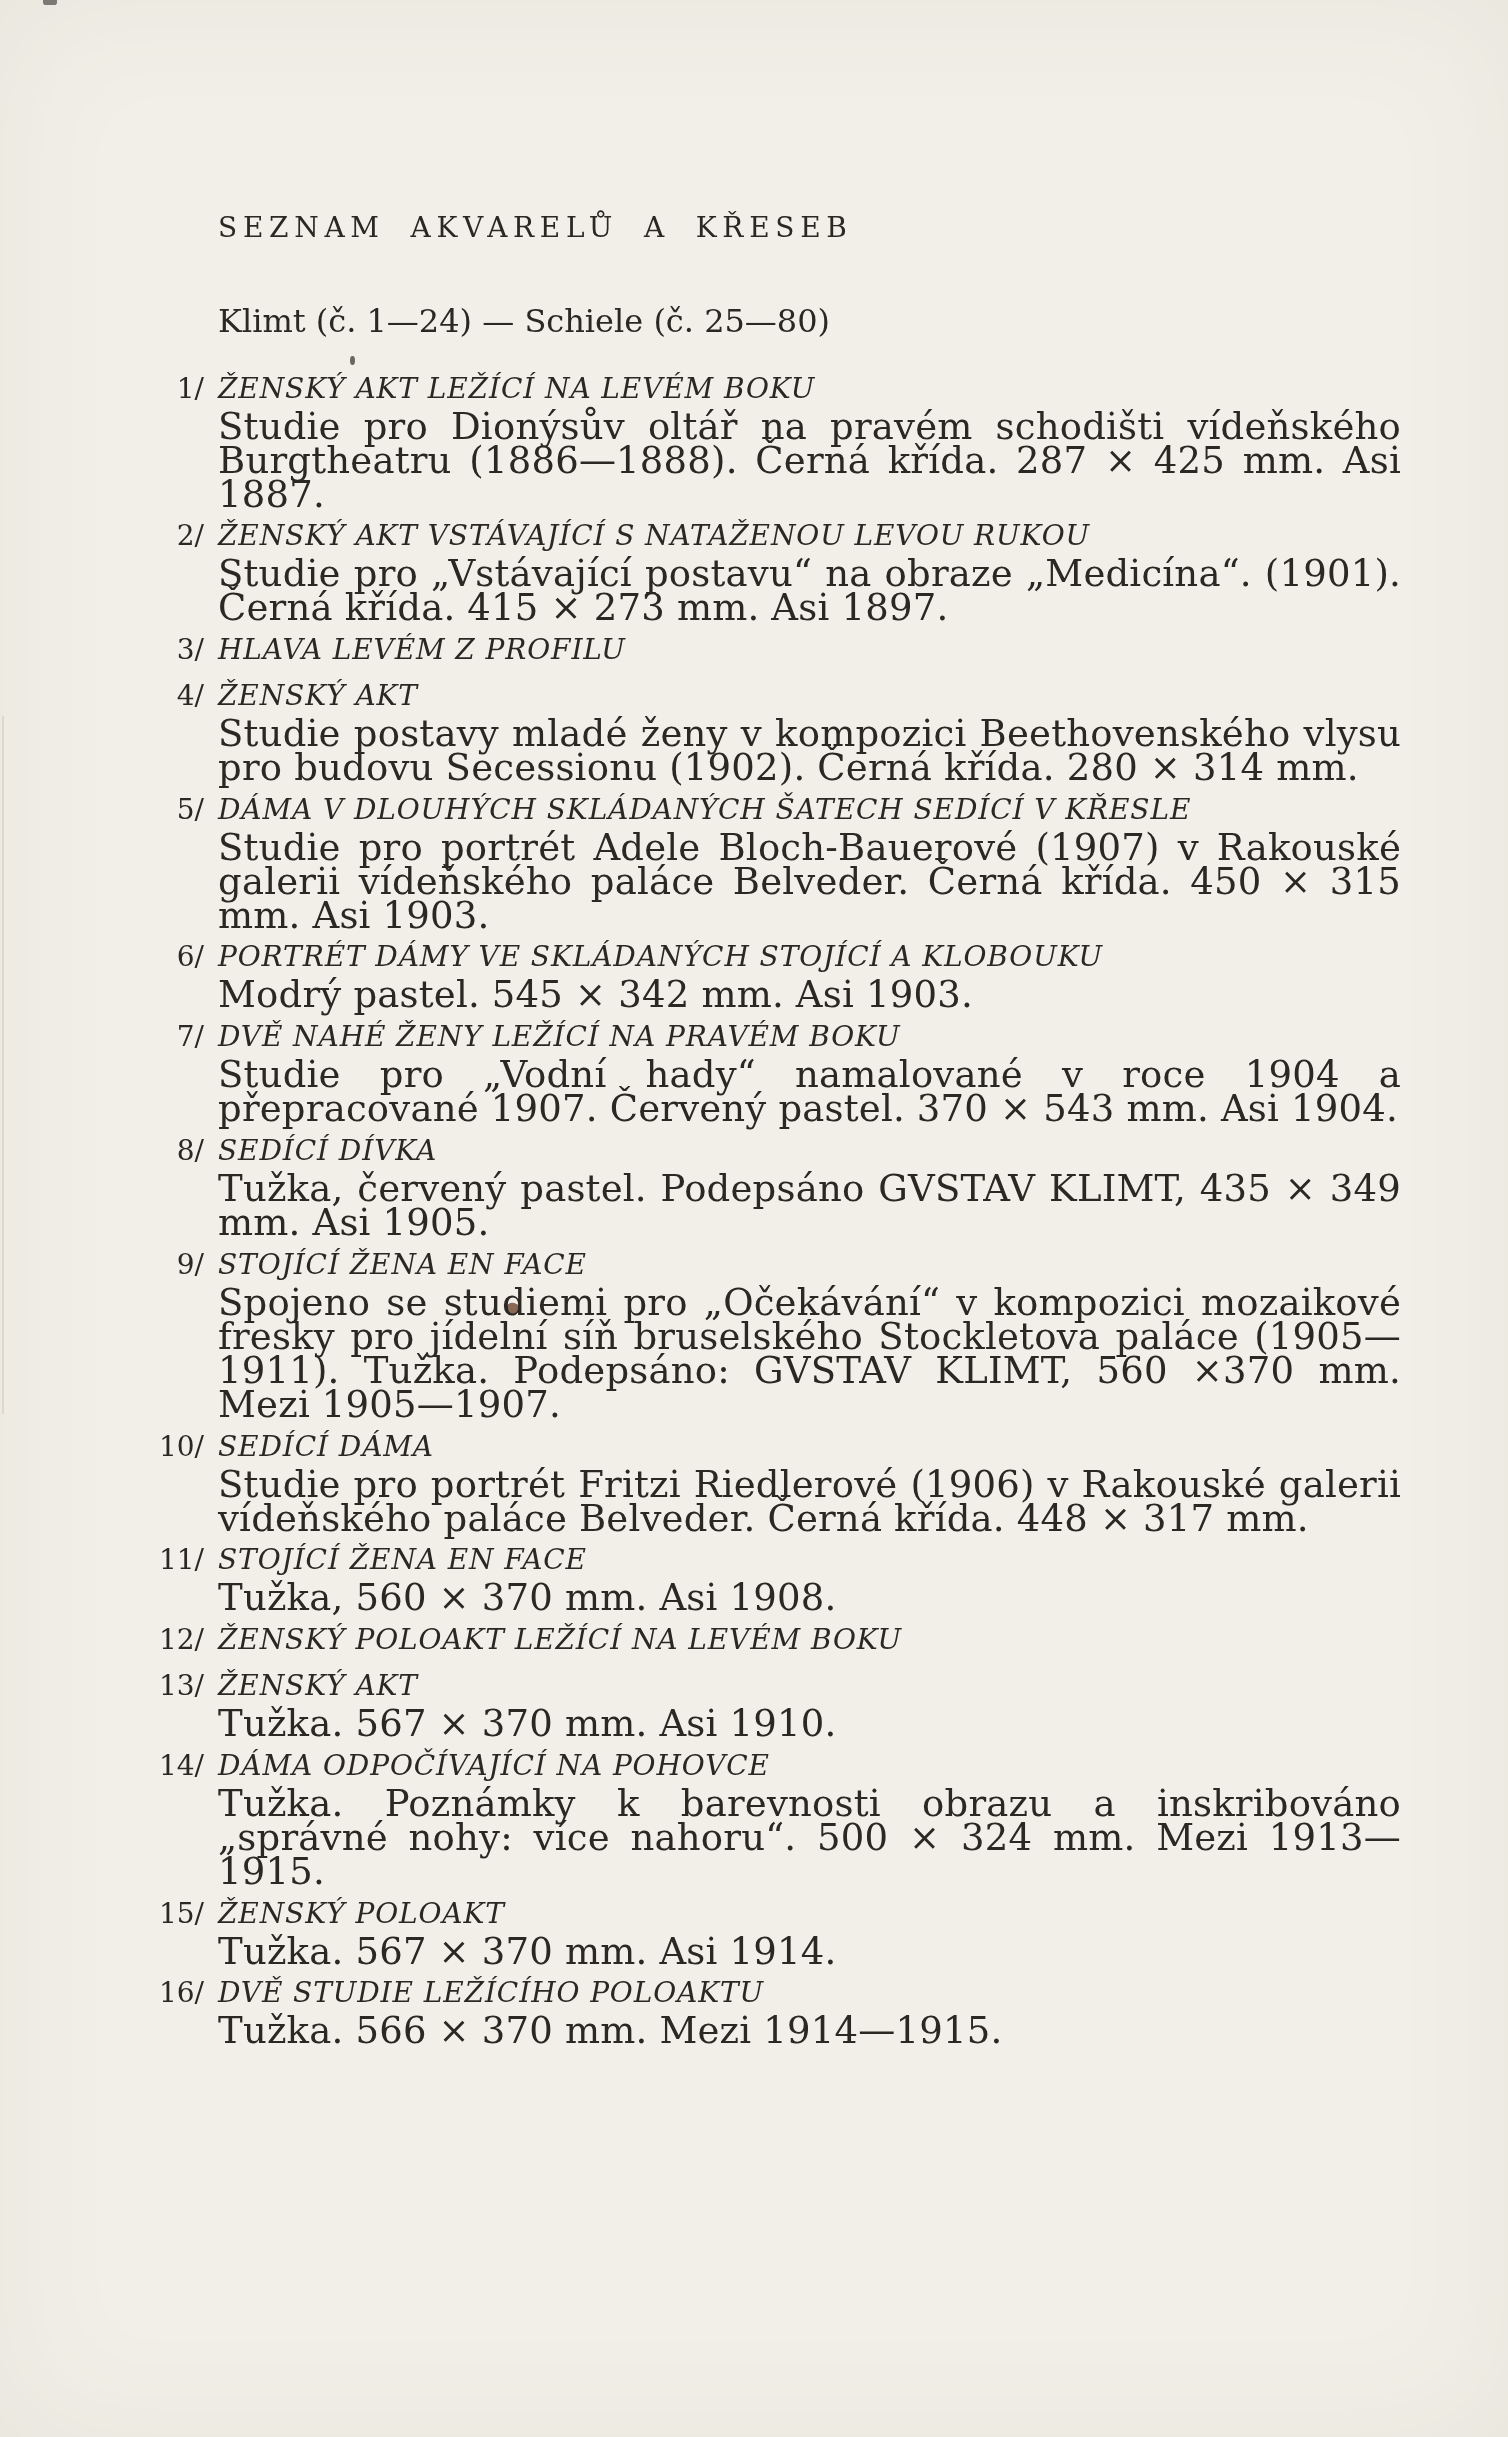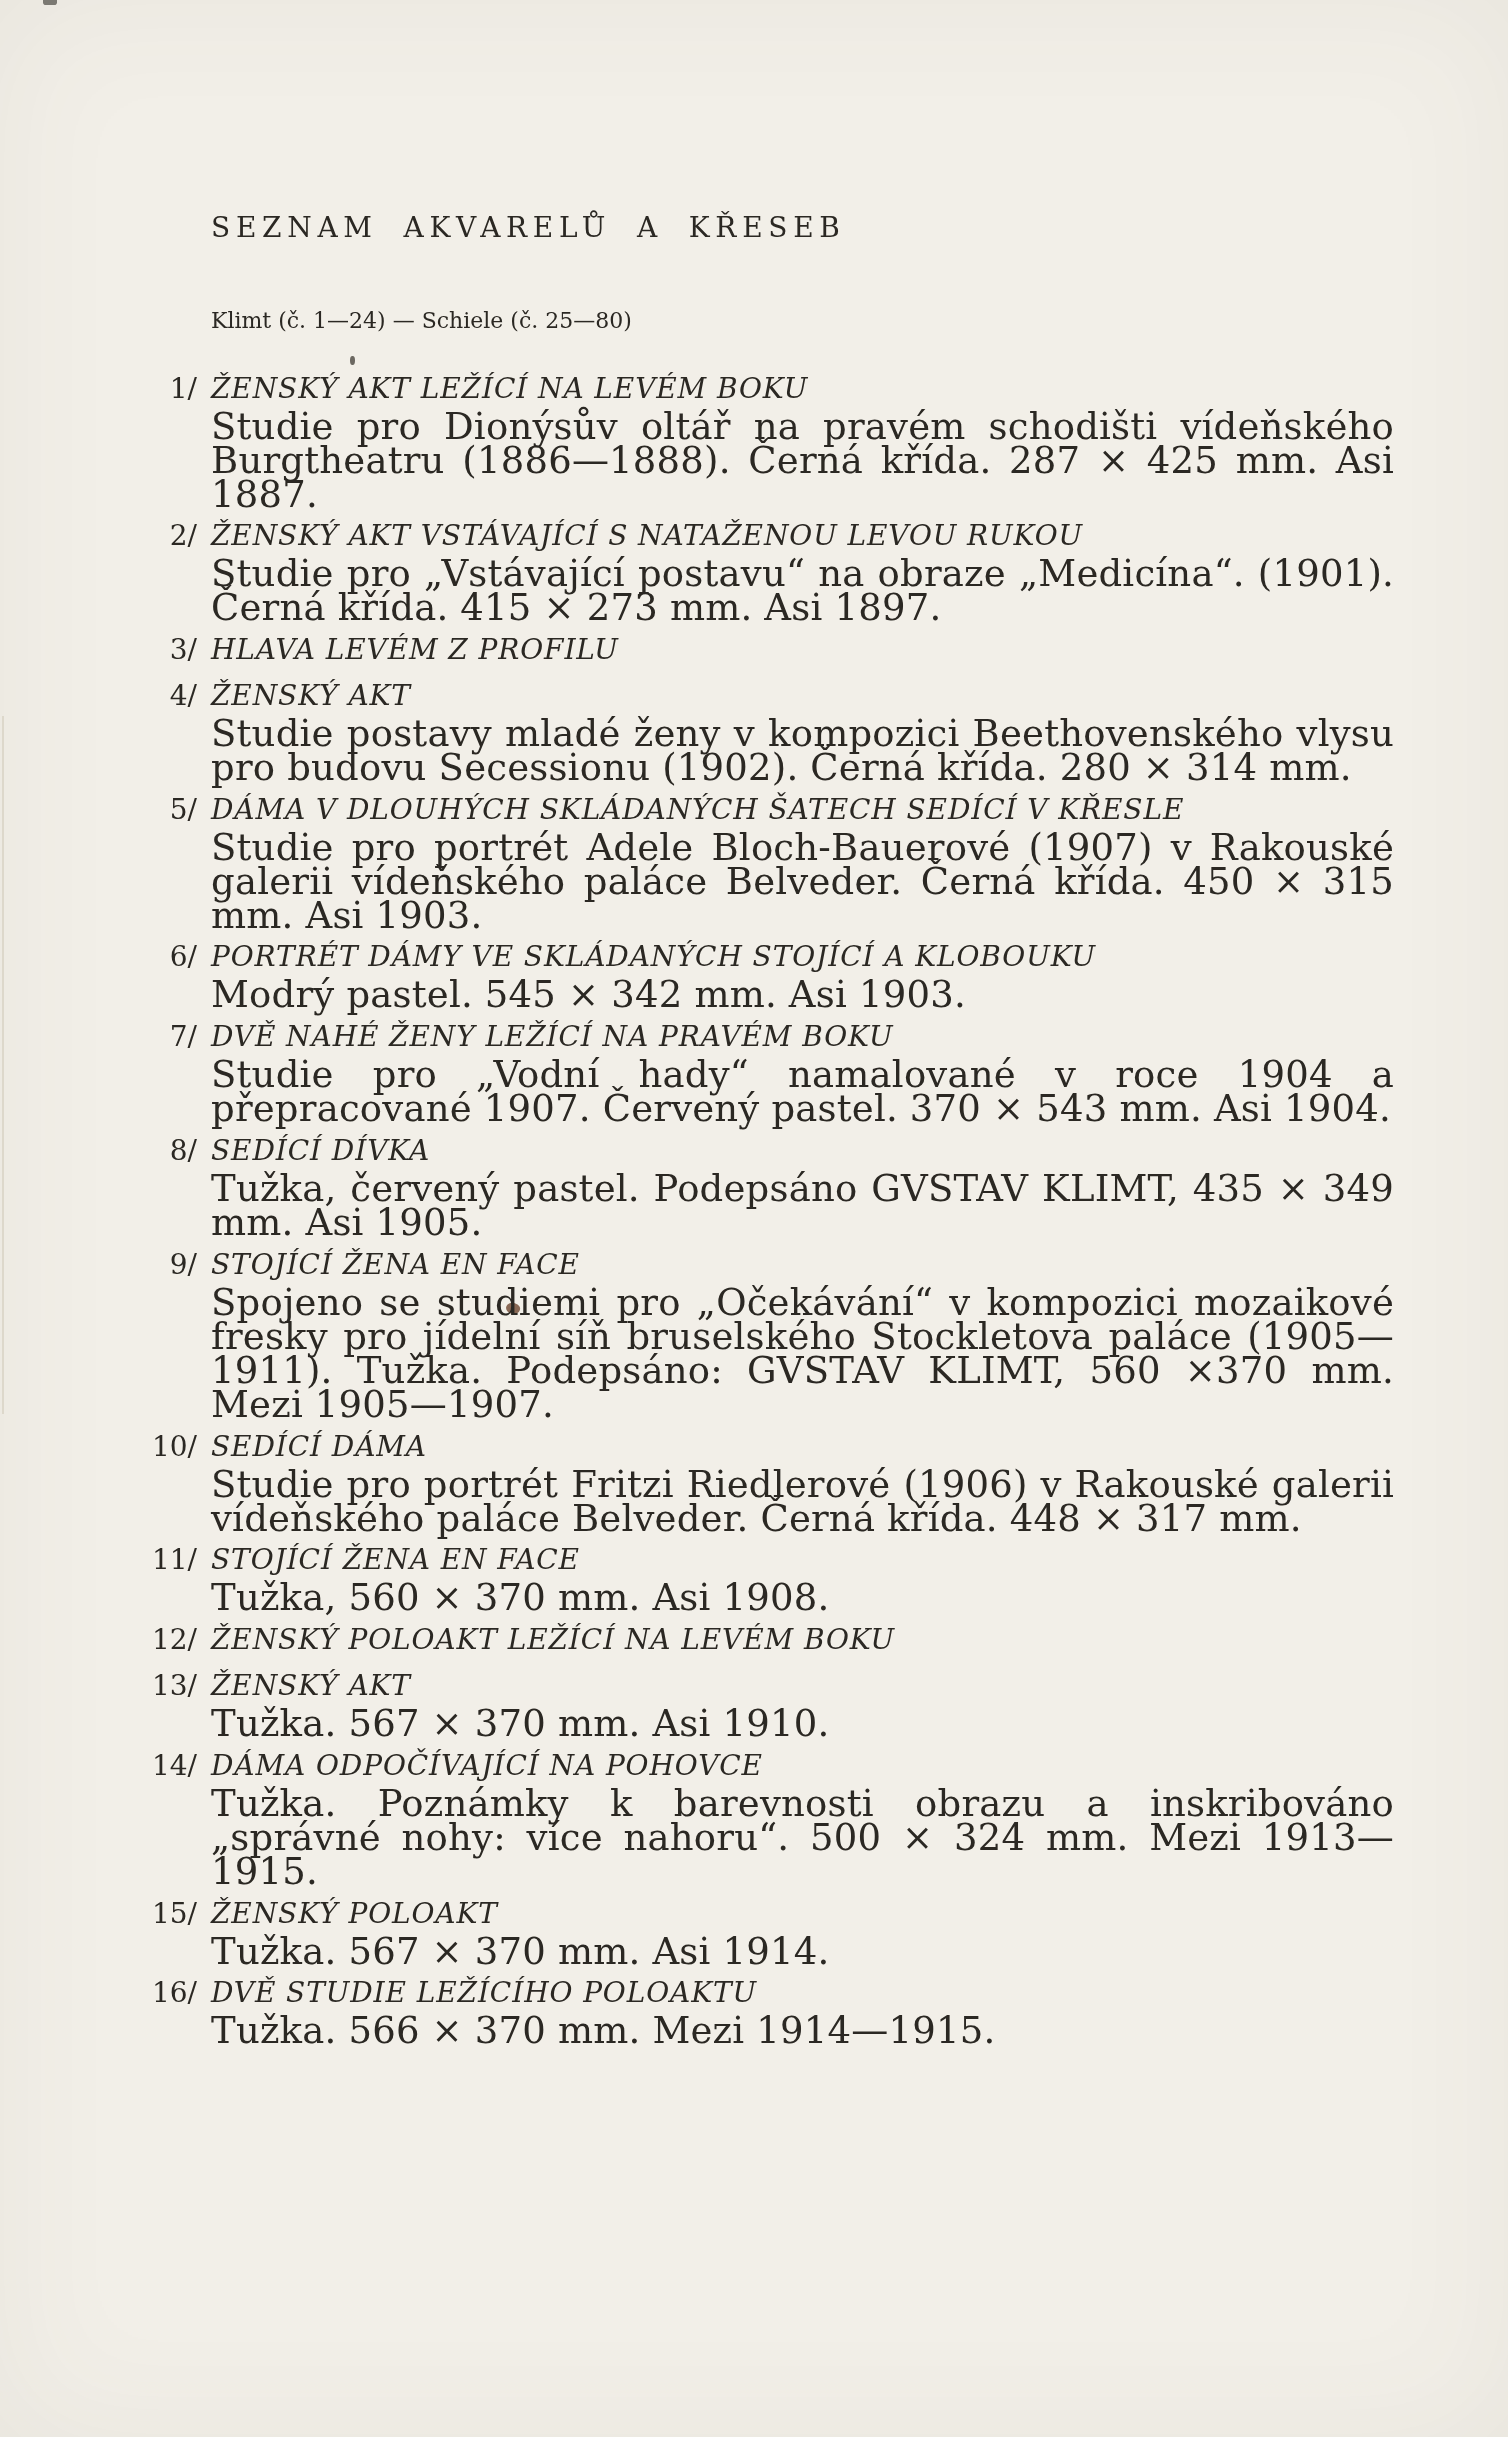--- a/index.html
+++ b/index.html
@@ -9,36 +9,36 @@
     height: 2438px;
     margin: 0 auto;
     background: #f2efe8;
     box-shadow: inset 0 0 132px rgba(90,80,60,0.06);
     overflow: hidden;
     font-family: "DejaVu Serif", "Liberation Serif", serif;
     color: #2b2823;
   }
   .content {
     position: absolute;
-    left: 211px;
+    left: 218px;
     top: 211px;
     width: 1183px;
   }
   .page-title {
     margin: 0;
     font-size: 28px;
     font-weight: 400;
     line-height: 34px;
     letter-spacing: 5.7px;
     word-spacing: 11.3px;
     white-space: nowrap;
   }
   .subtitle {
     margin: 55px 0 0 0;
-    font-size: 22px;
+    font-size: 32px;
     line-height: 42px;
   }
   .entries {
     list-style: none;
     margin: 25.5px 0 0 0;
     padding: 0;
   }
   .entry {
     position: relative;
     margin: 0 0 3.8px 0;

